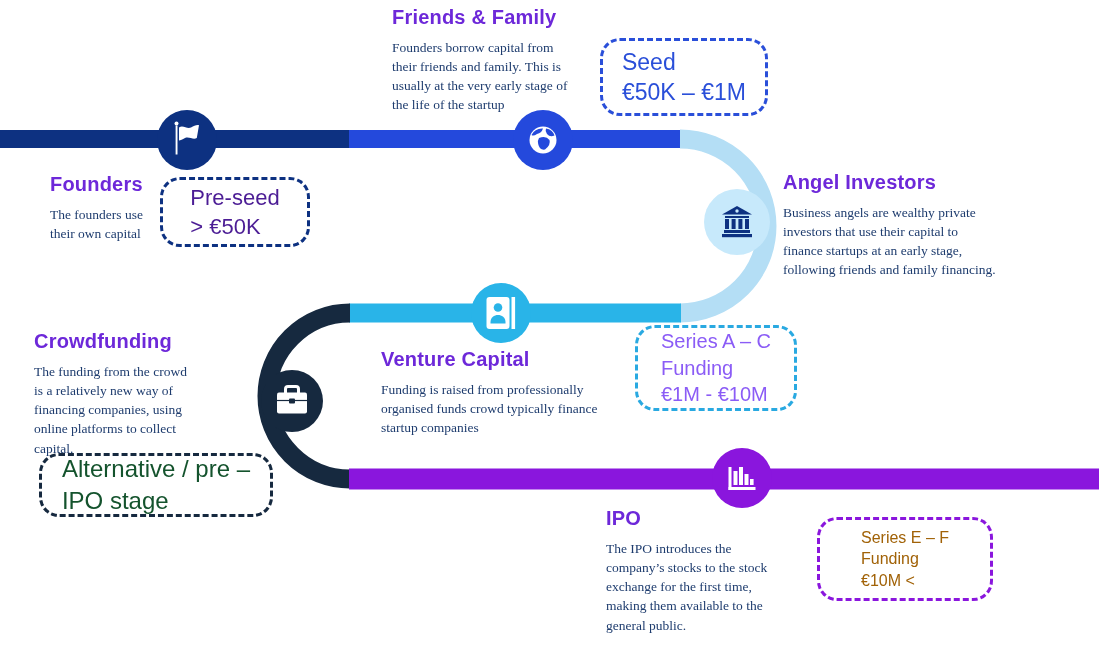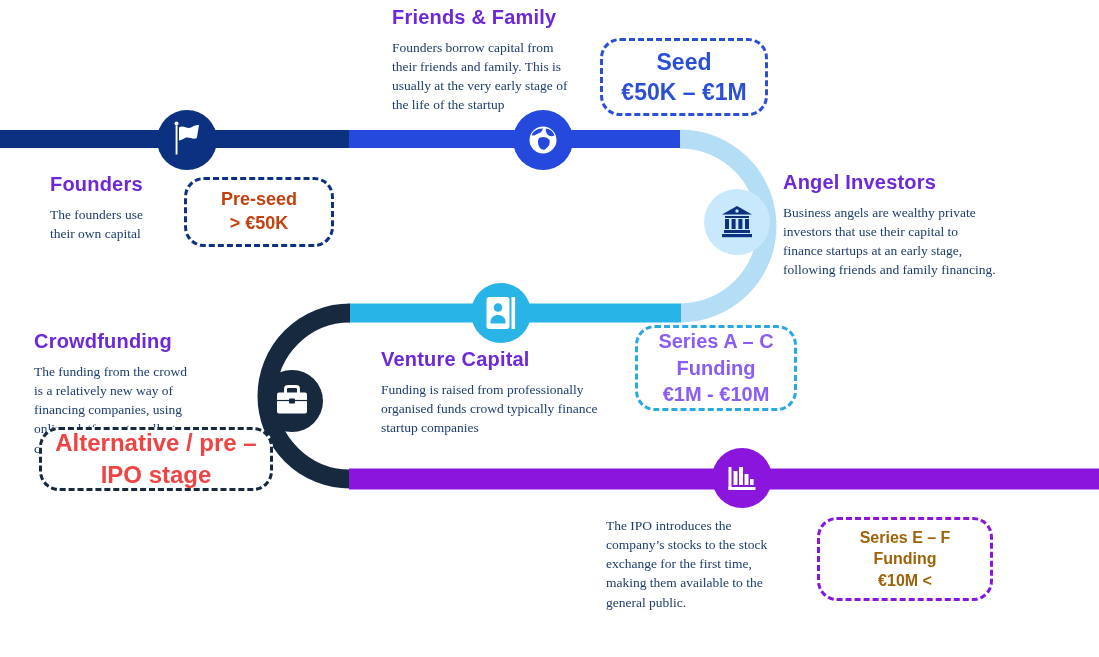--- a/index.html
+++ b/index.html
@@ -9,28 +9,27 @@
     font-family:"Liberation Sans", sans-serif;
   }
   #timeline-svg{position:absolute;left:0;top:0;z-index:1;}
   .stage{position:absolute;z-index:3;}
   .heading{font-size:20px;font-weight:bold;color:#6d28d9;letter-spacing:.2px;}
   .desc{margin-top:9px;font-size:13.5px;line-height:1.42;color:#1e3c6e;white-space:pre-line;font-family:Liberation Serif, serif;}
   .badge{
     position:absolute;z-index:3;
     border:3px dashed;border-radius:20px;
     display:flex;align-items:center;justify-content:center;
-    text-align:center;white-space:pre-line;line-height:1.32;
+    text-align:left;white-space:pre-line;line-height:1.32;
     background:#ffffff;
-    font-weight:bold;
   }
-  .badge-preseed {left:184px;top:177px;width:144px;height:64px;color:#c2410c;border-color:#0d3181;font-size:18px;}
+  .badge-preseed {left:160px;top:177px;width:144px;height:64px;color:#4c1d95;border-color:#0d3181;font-size:22px;}
   .badge-seed    {left:600px;top:38px; width:162px;height:72px;color:#2a4fd9;border-color:#2a4fd9;font-size:23px;}
   .badge-seriesac{left:635px;top:325px;width:156px;height:80px;color:#8b5cf6;border-color:#29a9e1;font-size:20px;}
-  .badge-altipo  {left:39px; top:427px;width:228px;height:58px;color:#ef4444;border-color:#16293f;font-size:24px;}
+  .badge-altipo  {left:39px; top:453px;width:228px;height:58px;color:#14532d;border-color:#16293f;font-size:24px;}
   .badge-seriesef{left:817px;top:517px;width:170px;height:78px;color:#a16207;border-color:#8a16dd;font-size:16px;}
 
   .stage-bootstrap     {left:50px; top:173px;width:150px;}
   .stage-friendsfamily {left:392px;top:6px;  width:230px;}
   .stage-angel         {left:783px;top:171px;width:290px;}
   .stage-venture       {left:381px;top:348px;width:260px;}
   .stage-crowdfunding  {left:34px; top:330px;width:220px;}
   .stage-ipo           {left:606px;top:507px;width:220px;}
 </style>
 </head>
@@ -146,20 +145,21 @@
 <div class="stage stage-crowdfunding">
   <div class="heading">Crowdfunding</div>
   <div class="desc">The funding from the crowd
 is a relatively new way of
 financing companies, using
 online platforms to collect
 capital.</div>
 </div>
 
 <div class="stage stage-ipo">
+  <div class="heading">IPO</div>
   <div class="desc">The IPO introduces the
 company’s stocks to the stock
 exchange for the first time,
 making them available to the
 general public.</div>
 </div>
 
 <div class="badge badge-preseed">Pre-seed
 &gt; €50K</div>
 <div class="badge badge-seed">Seed

